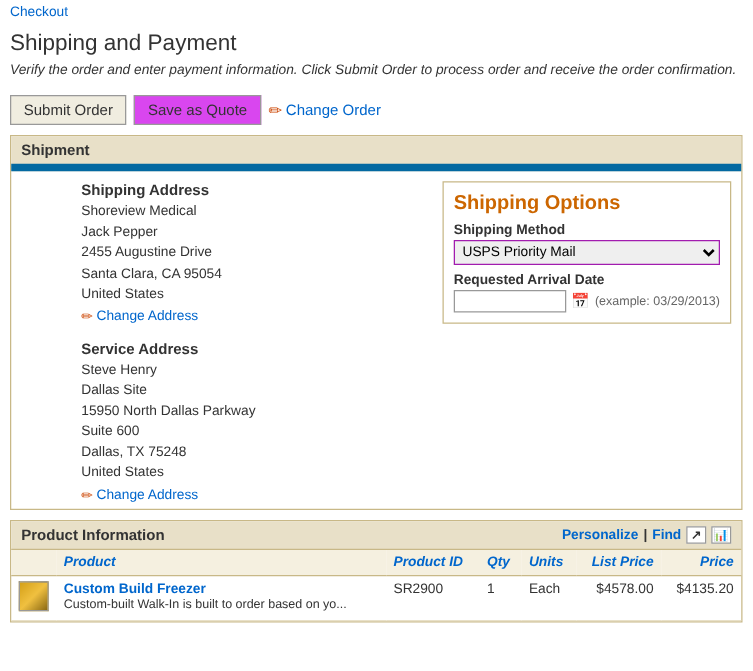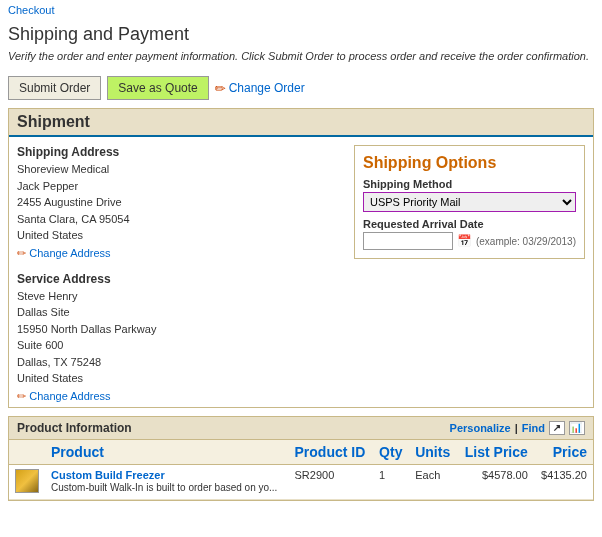--- a/index.html
+++ b/index.html
@@ -16,21 +16,21 @@
     .btn-primary {
       background: #f0ede0;
       border: 1px solid #999;
       padding: 4px 10px;
       font-size: 12px;
       cursor: pointer;
       color: #333;
     }
 
     .btn-secondary {
-      background: #bef264;
+      background: #d946ef;
       border: 1px solid #999;
       padding: 4px 10px;
       font-size: 12px;
       cursor: pointer;
       color: #333;
     }
 
     .link-btn {
       color: #0066cc;
       background: none;
@@ -45,24 +45,24 @@
 
     .section-box {
       border: 1px solid #c8b887;
       margin: 0 8px 8px 8px;
       background: #fff;
     }
 
     .section-header {
       background: #e8e0c8;
       padding: 4px 8px;
-      font-size: 16px;
-      font-weight: bold;
-      color: #333;
-      border-bottom: 2px solid #0369a1;
+      font-size: 12px;
+      font-weight: bold;
+      color: #333;
+      border-bottom: 6px solid #0369a1;
     }
 
     .address-label {
       font-weight: bold;
       font-size: 12px;
       margin-bottom: 2px;
     }
 
     .address-text {
       font-size: 11px;
@@ -168,21 +168,22 @@
       font-size: 11px;
     }
 
     .prod-table th {
       background: #f5f0e0;
       border-bottom: 1px solid #c8b887;
       padding: 4px 6px;
       text-align: left;
       font-weight: bold;
       color: #0066cc;
-      font-size: 14px;
+      font-size: 11px;
+      font-style: italic;
     }
 
     .prod-table th.right { text-align: right; }
 
     .prod-table td {
       padding: 4px 6px;
       vertical-align: top;
       border-bottom: 1px solid #e8e0c8;
     }
 
@@ -245,21 +246,21 @@
   <button class="btn-secondary">Save as Quote</button>
   <a href="#" class="link-btn">
     <span style="color:#cc4400;font-size:13px;">✏</span>
     <span>Change Order</span>
   </a>
 </div>
 
 <div class="section-box">
   <div class="section-header">Shipment</div>
 
-  <div style="display:flex; gap:0;">
+  <div style="display:flex; gap:0;margin-left:48px;">
 
     <div style="flex:1; padding:8px 8px 4px 8px;">
 
       <div style="margin-bottom:12px;">
         <div class="address-label">Shipping Address</div>
         <div class="address-text">Shoreview Medical</div>
         <div class="address-text">Jack Pepper</div>
         <div class="address-text">2455 Augustine Drive</div>
         <div class="address-text">Santa Clara, CA 95054</div>
         <div class="address-text">United States</div>

